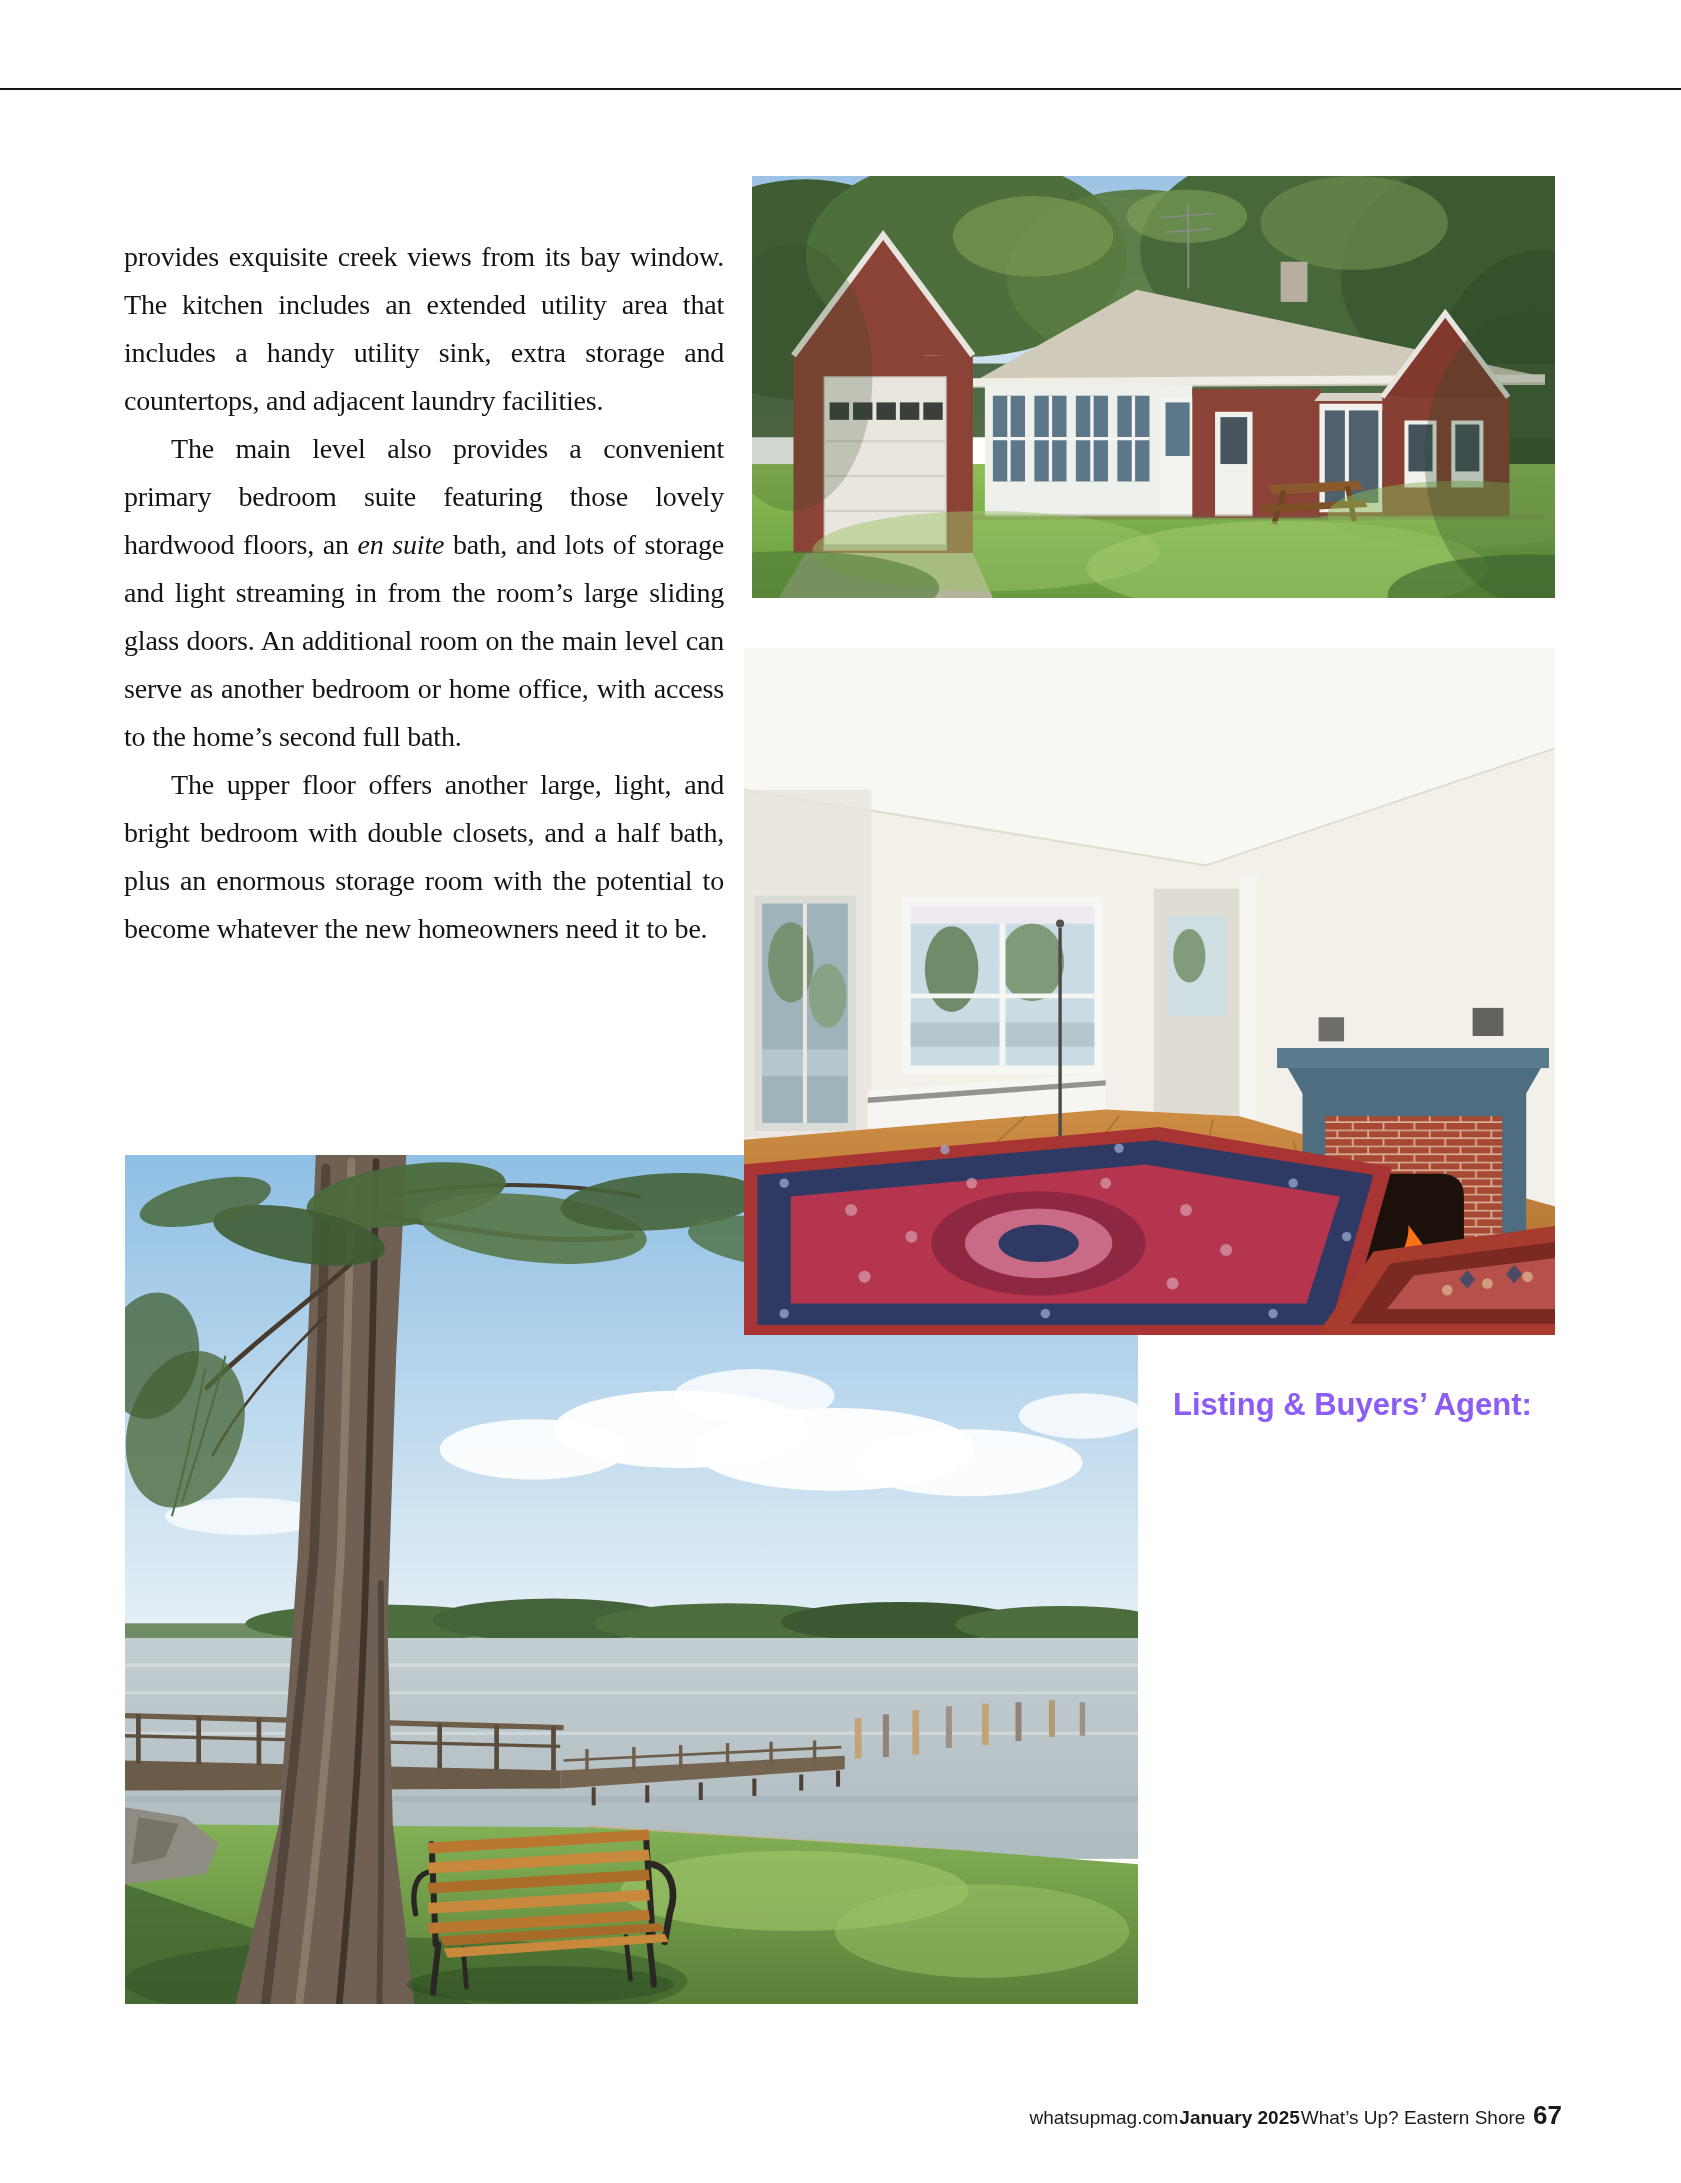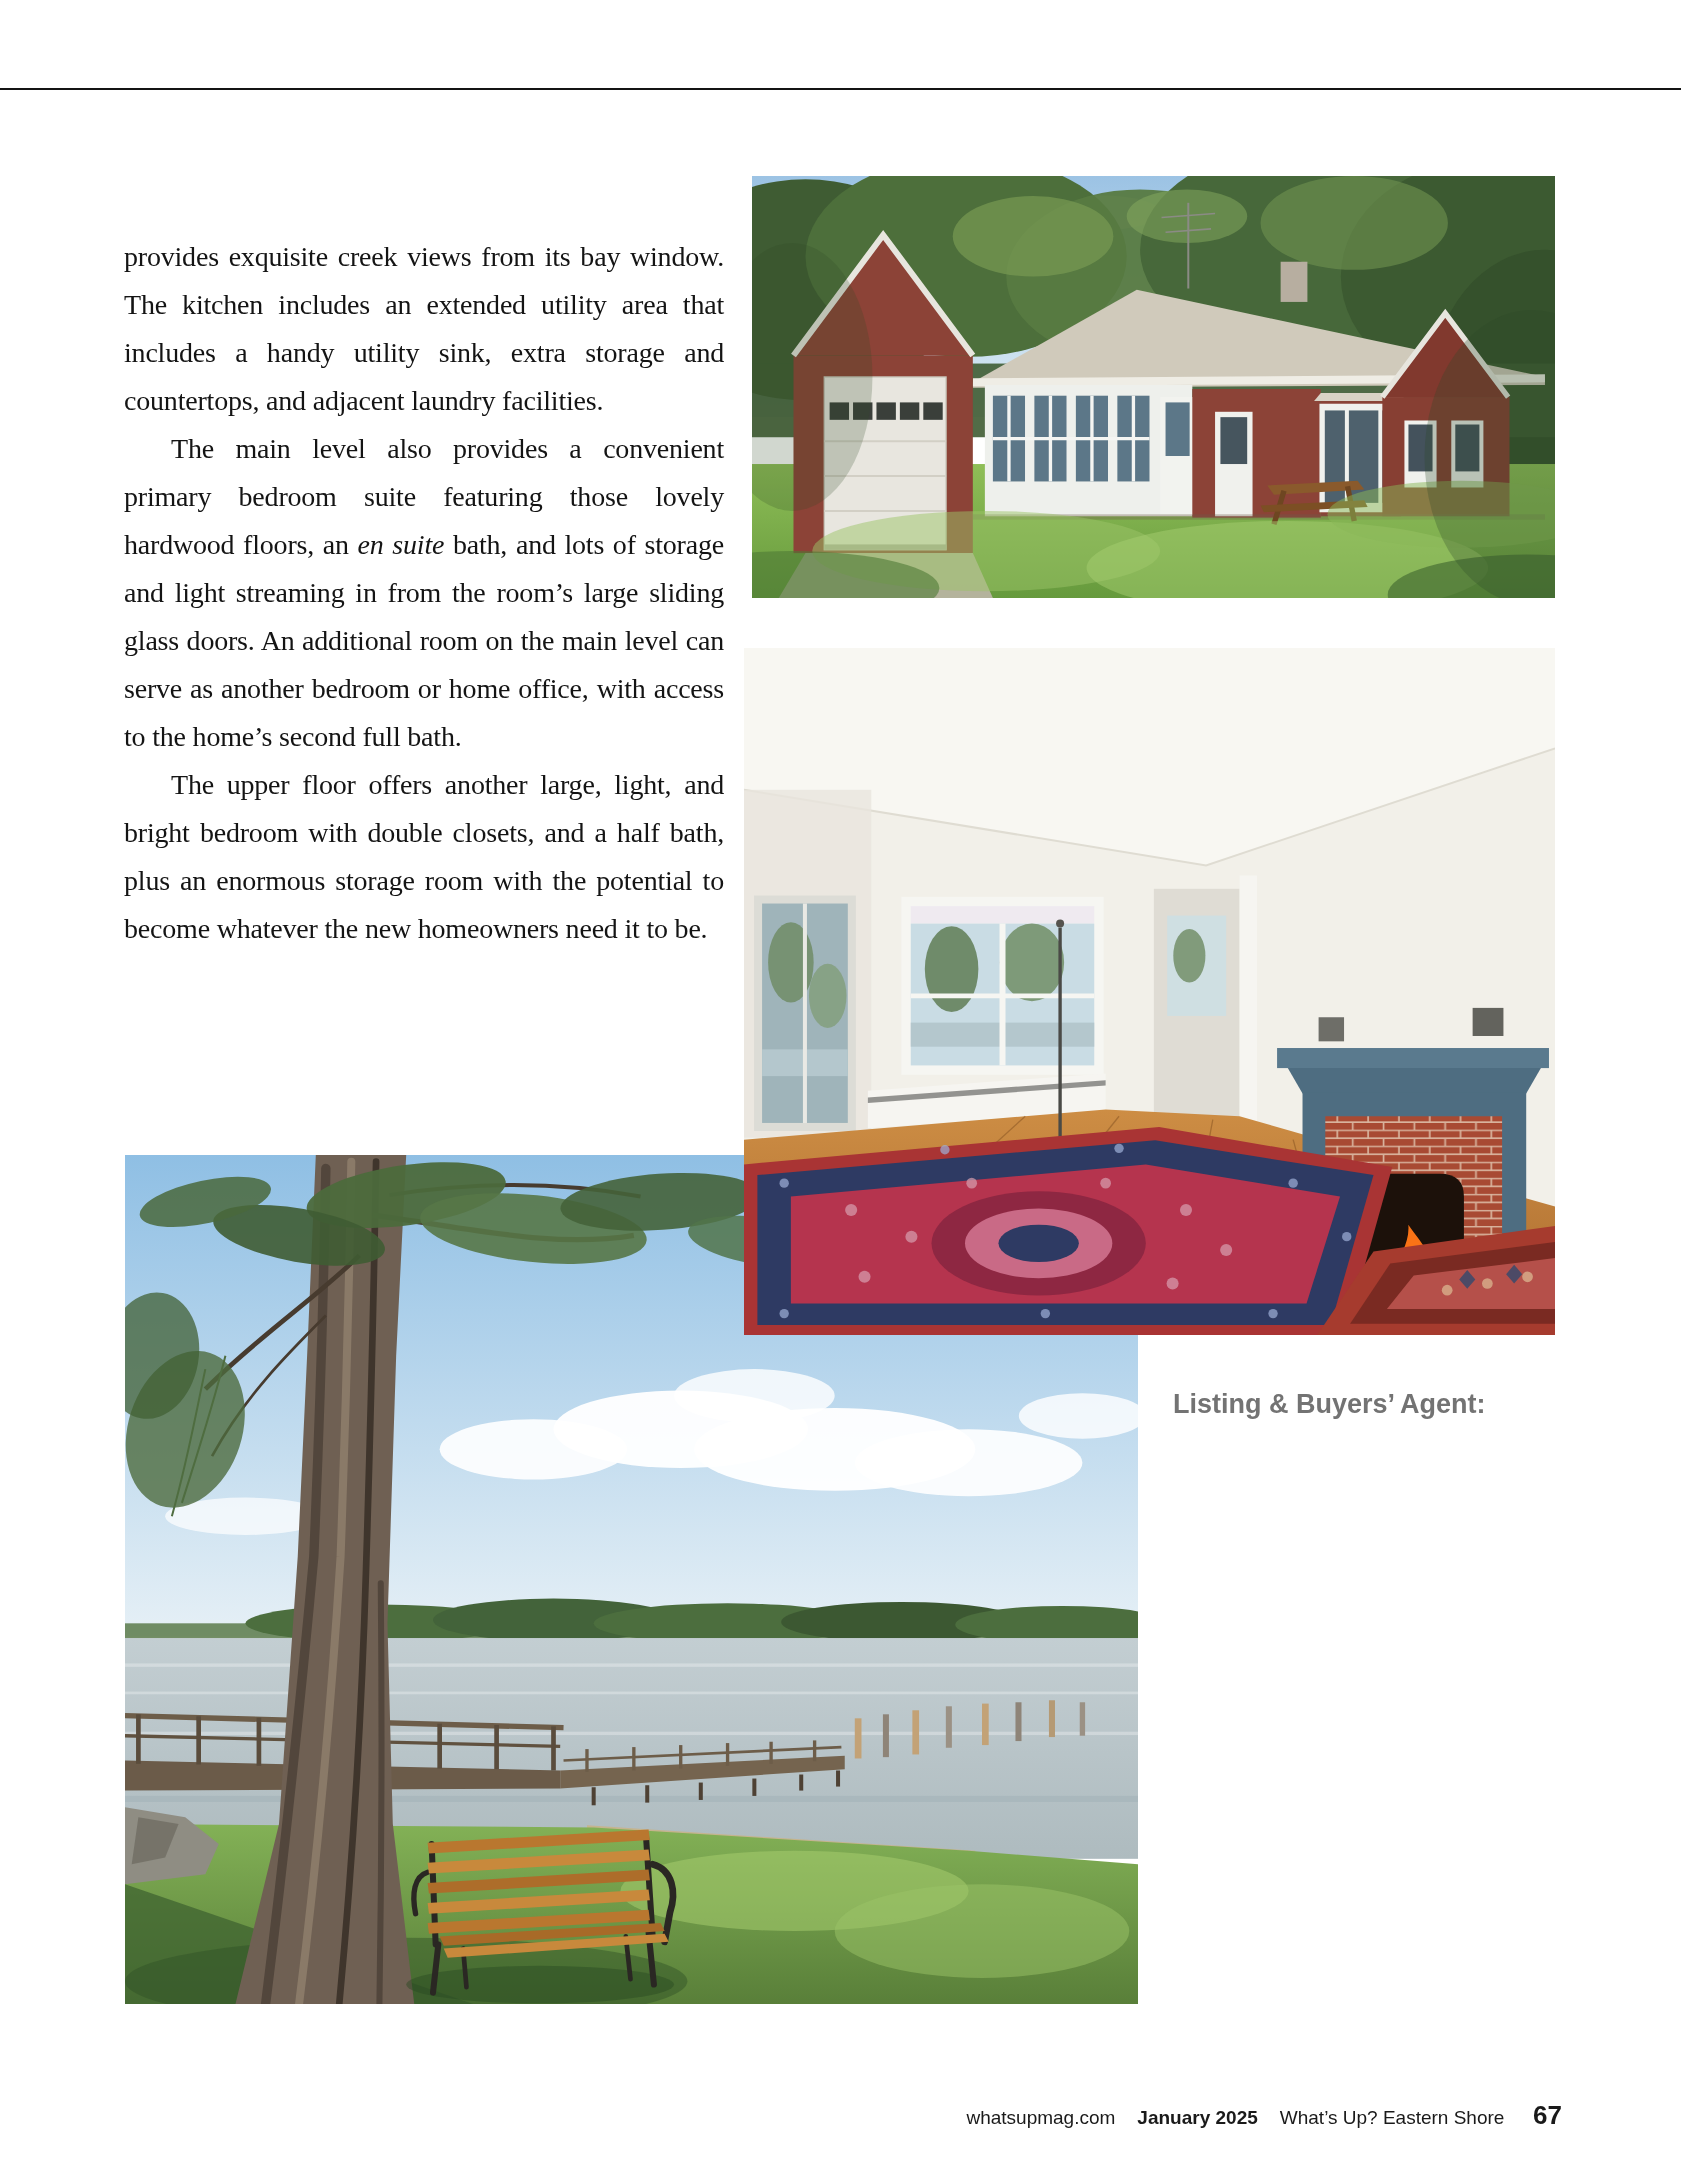--- a/index.html
+++ b/index.html
@@ -17,25 +17,25 @@
 
   
   .photo{position:absolute;overflow:hidden;}
   .photo svg{display:block;width:100%;height:100%;}
   .photo-house{left:752px;top:176px;width:803px;height:422px;z-index:1;}
   .photo-water{left:125px;top:1155px;width:1013px;height:849px;z-index:2;}
   .photo-living{left:744px;top:648px;width:811px;height:687px;z-index:3;}
 
   
   .agent{position:absolute;left:1173px;top:1389px;width:402px;z-index:4;
-         font-family:"Liberation Sans", sans-serif;font-size:27px;line-height:31px;color:#737373;}
+         font-family:"Liberation Sans", sans-serif;font-size:31px;line-height:31px;color:#8b5cf6;}
   .agent-heading{font-weight:bold;}
 
   
-  .footer{position:absolute;top:2100px;right:119px;z-index:4;display:flex;align-items:baseline;gap:22px;
+  .footer{position:absolute;top:2100px;right:119px;z-index:4;display:flex;align-items:baseline;gap:1px;
           font-family:"Liberation Sans", sans-serif;color:#1a1a1a;white-space:nowrap;}
   .footer-site{font-size:19px;}
   .footer-issue{font-size:19px;font-weight:bold;}
   .footer-pub{font-size:19px;text-align:right;}
   .footer-num{font-size:26px;font-weight:bold;margin-left:6.7px;}
 </style>
 </head>
 <body>
 
 <div class="top-rule"></div>

